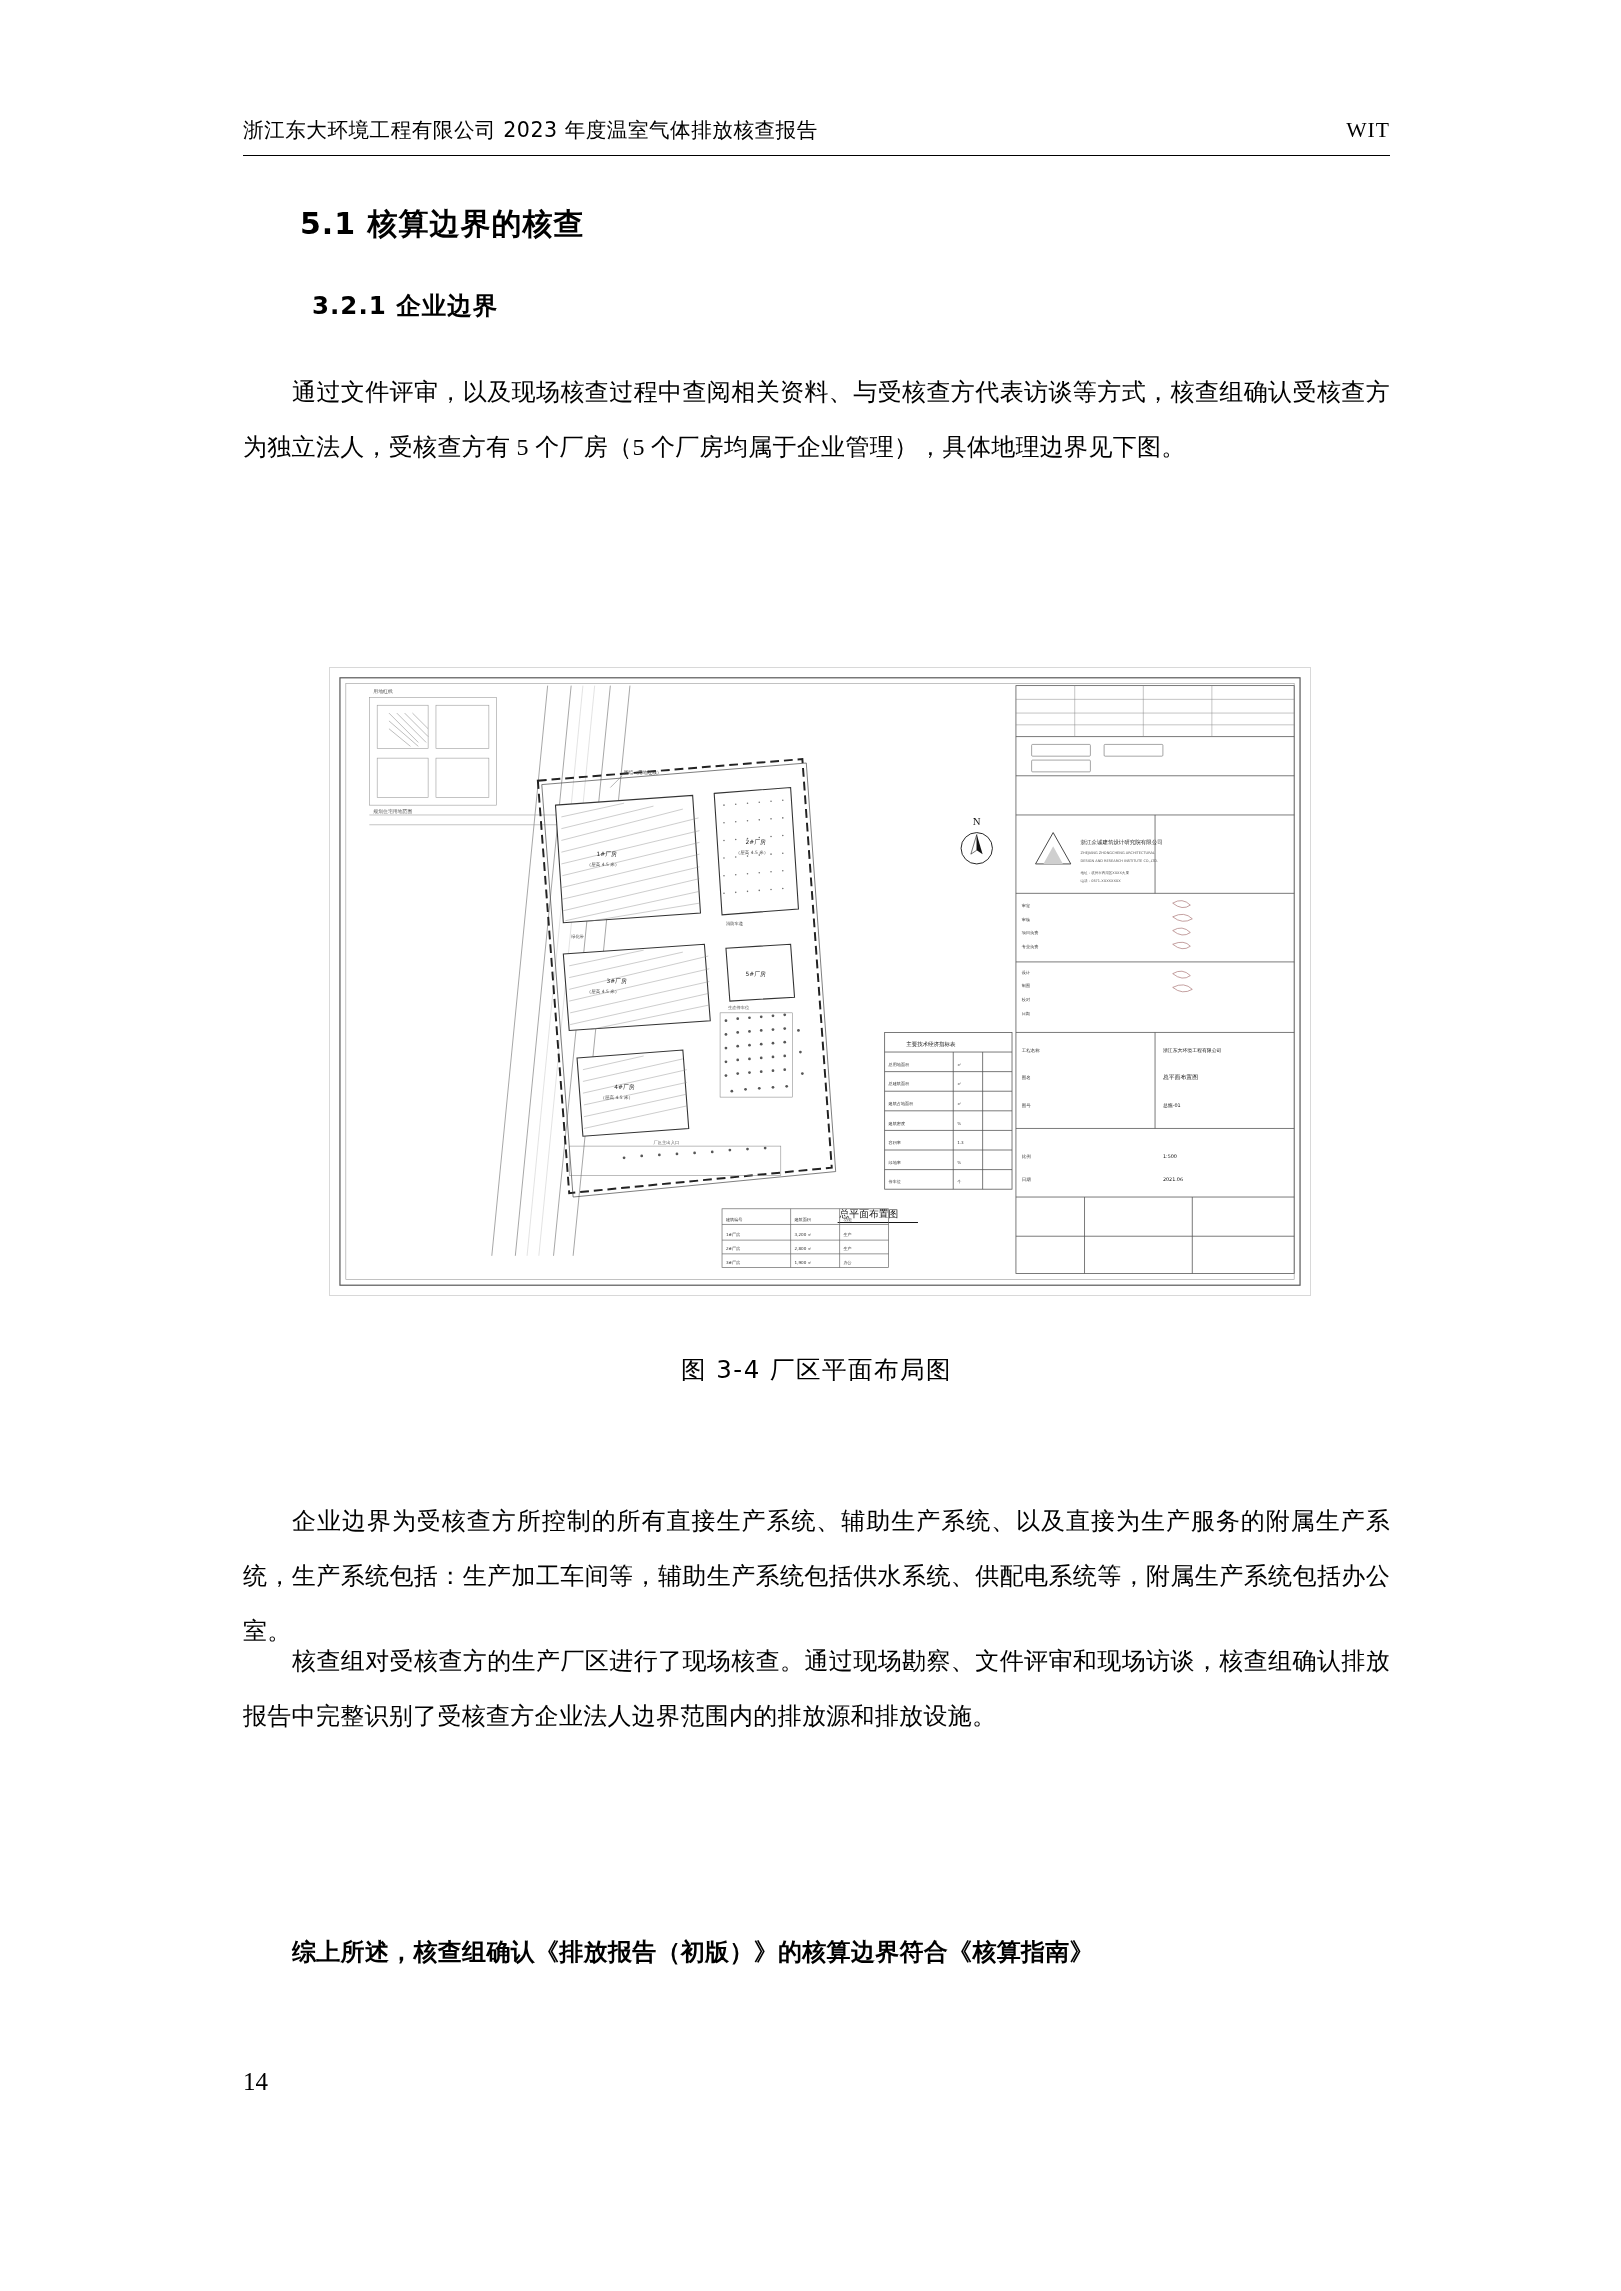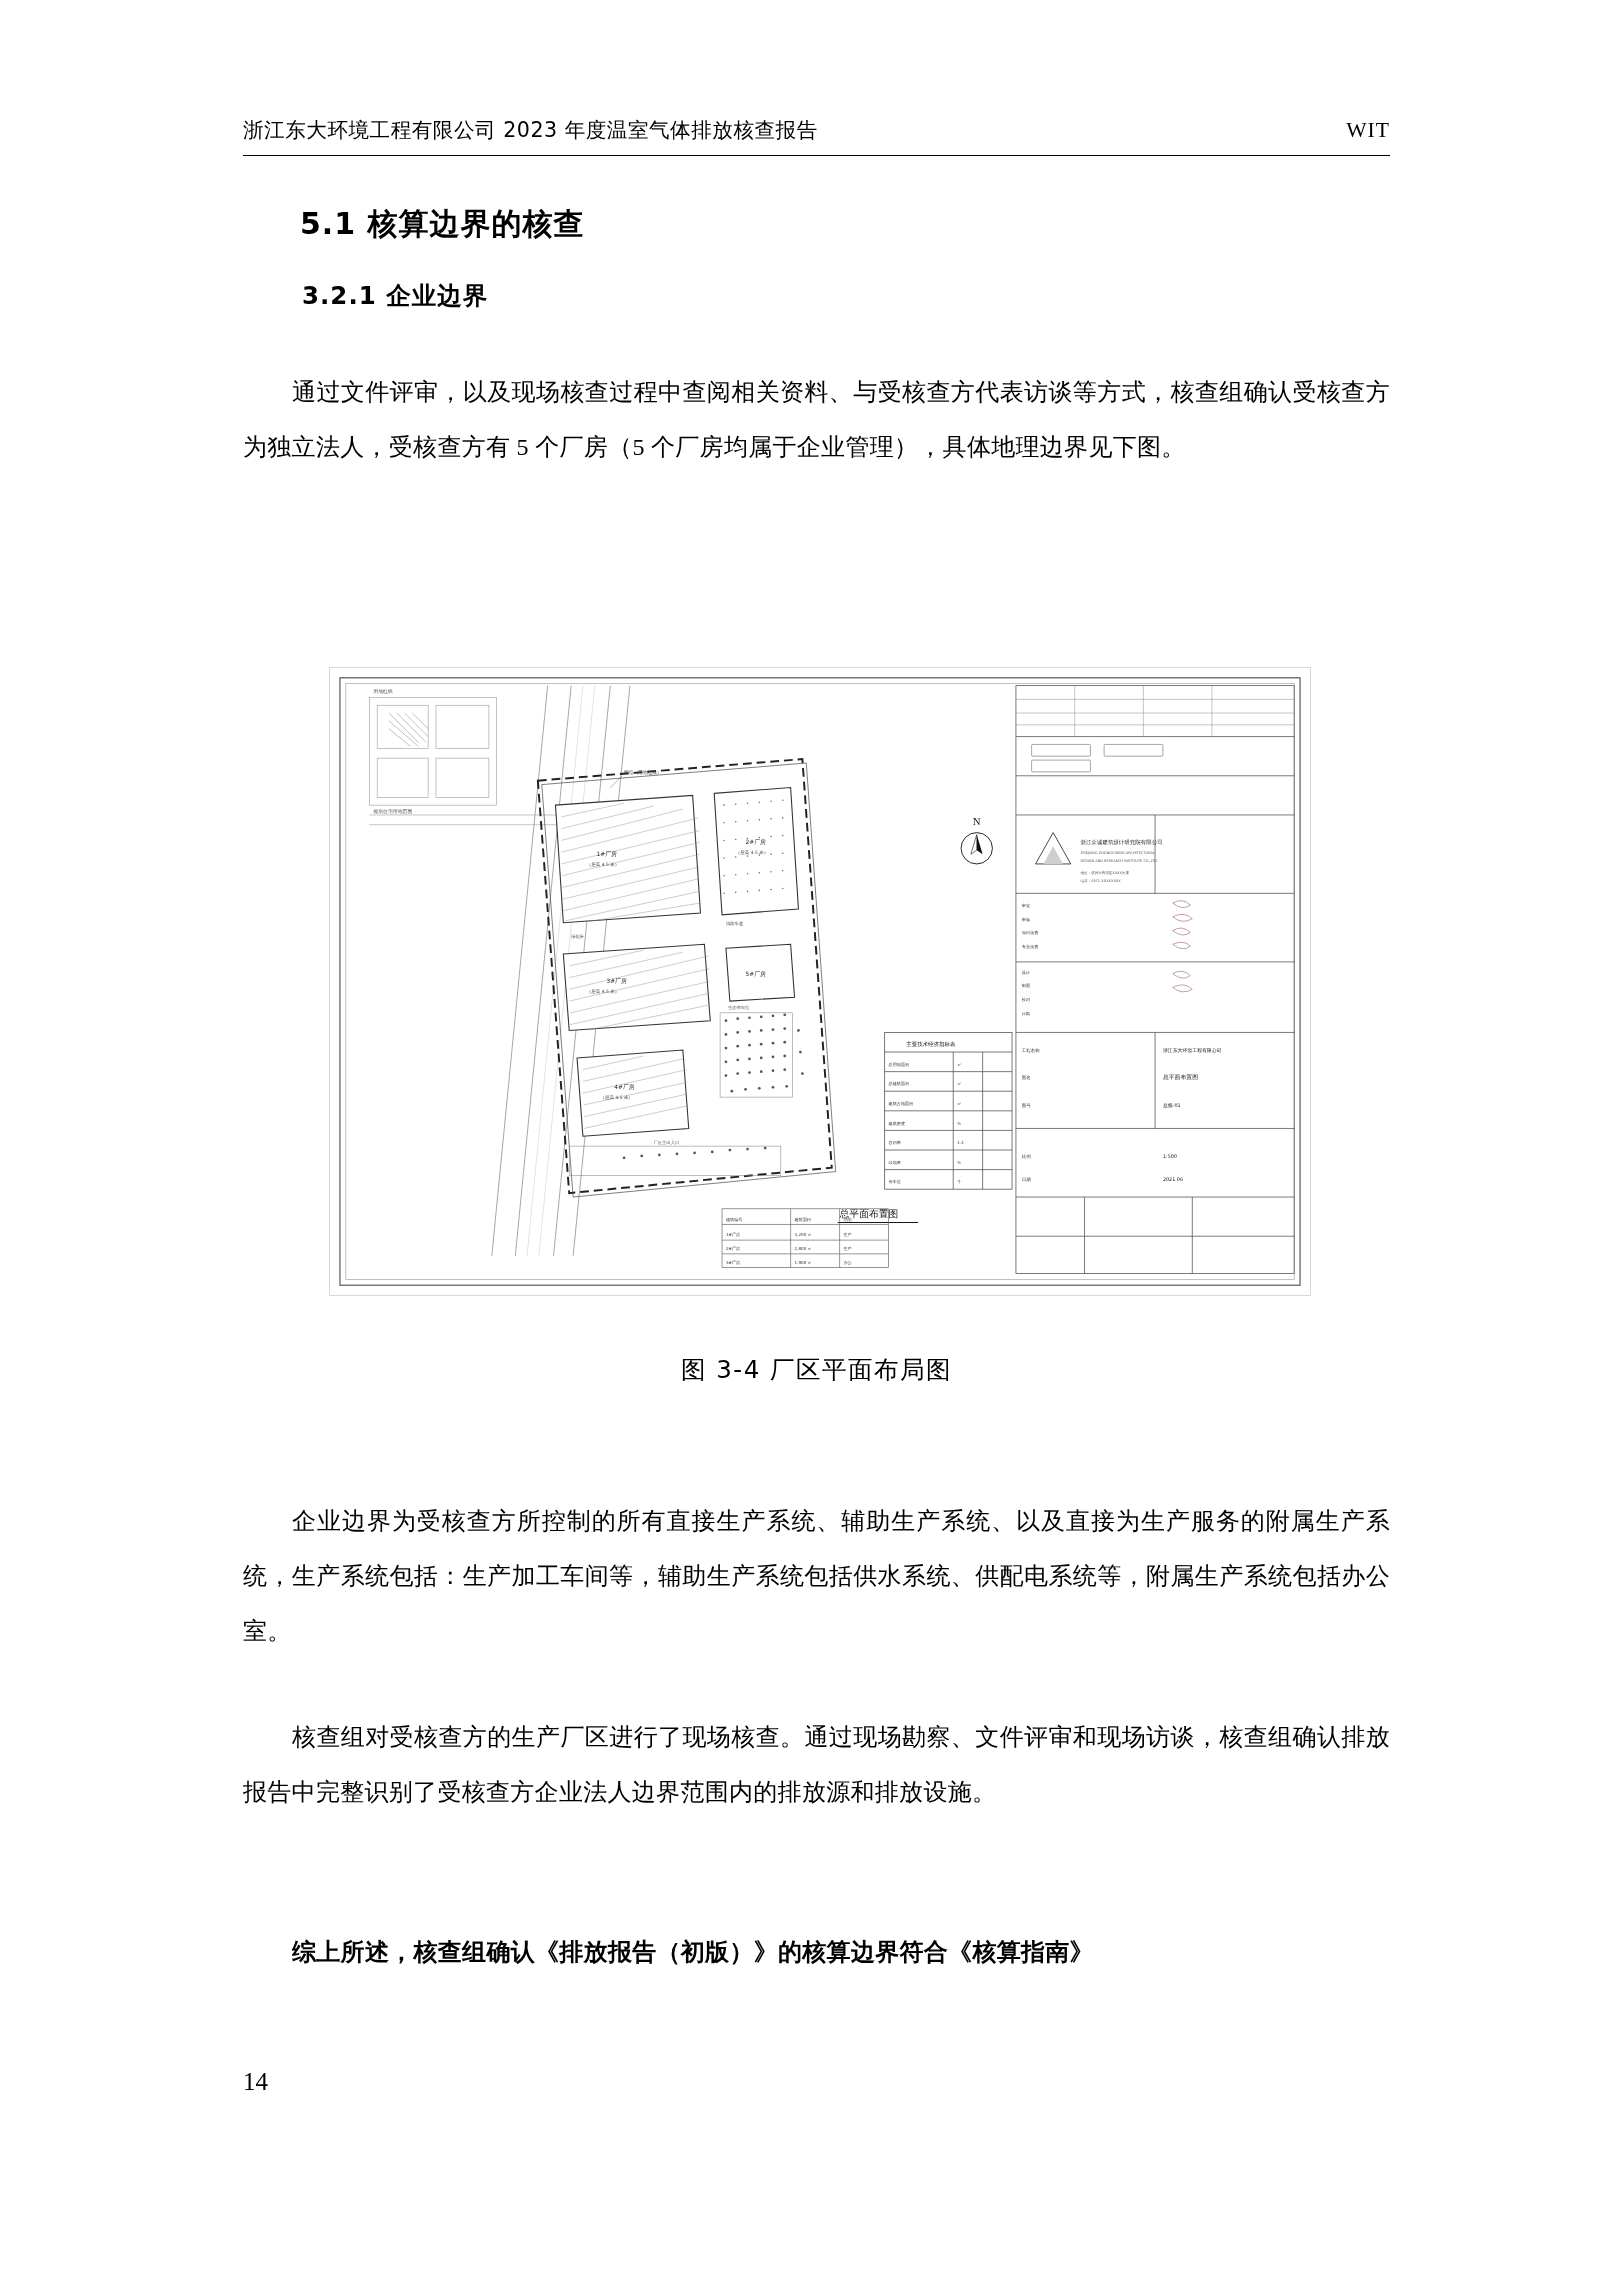--- a/index.html
+++ b/index.html
@@ -62,42 +62,42 @@
     margin: 0;
     font-size: 30px;
     font-weight: bold;
     font-family: "DejaVu Sans", "Liberation Sans", sans-serif;
     letter-spacing: 1px;
   }
   h3.sub {
     position: absolute;
     top: 277px;
     left: 57px;
-    margin: 2px;
+    margin: 12px;
     font-size: 24.5px;
     font-weight: bold;
     font-family: "DejaVu Sans", "Liberation Sans", sans-serif;
     letter-spacing: 1px;
   }
 
   
   .para {
     position: absolute;
     left: 0;
     width: 1147px;
     font-size: 24px;
     line-height: 55px;
     text-align: justify;
     font-family: Liberation Serif, serif;
     letter-spacing: 0.3px;
     text-indent: 49px;
   }
   .para.p1 { top: 341px; }
   .para.p3 { top: 1470px; }
-  .para.p4 { top: 1686px; }
+  .para.p4 { top: 1610px; }
   .para.p5 { top: 1901px; font-weight: bold; }
 
   
   .figure-box {
     position: absolute;
     left: 86px;
     top: 667px;
     width: 980px;
     height: 627px;
     border: 1px solid #d8d8d8;

